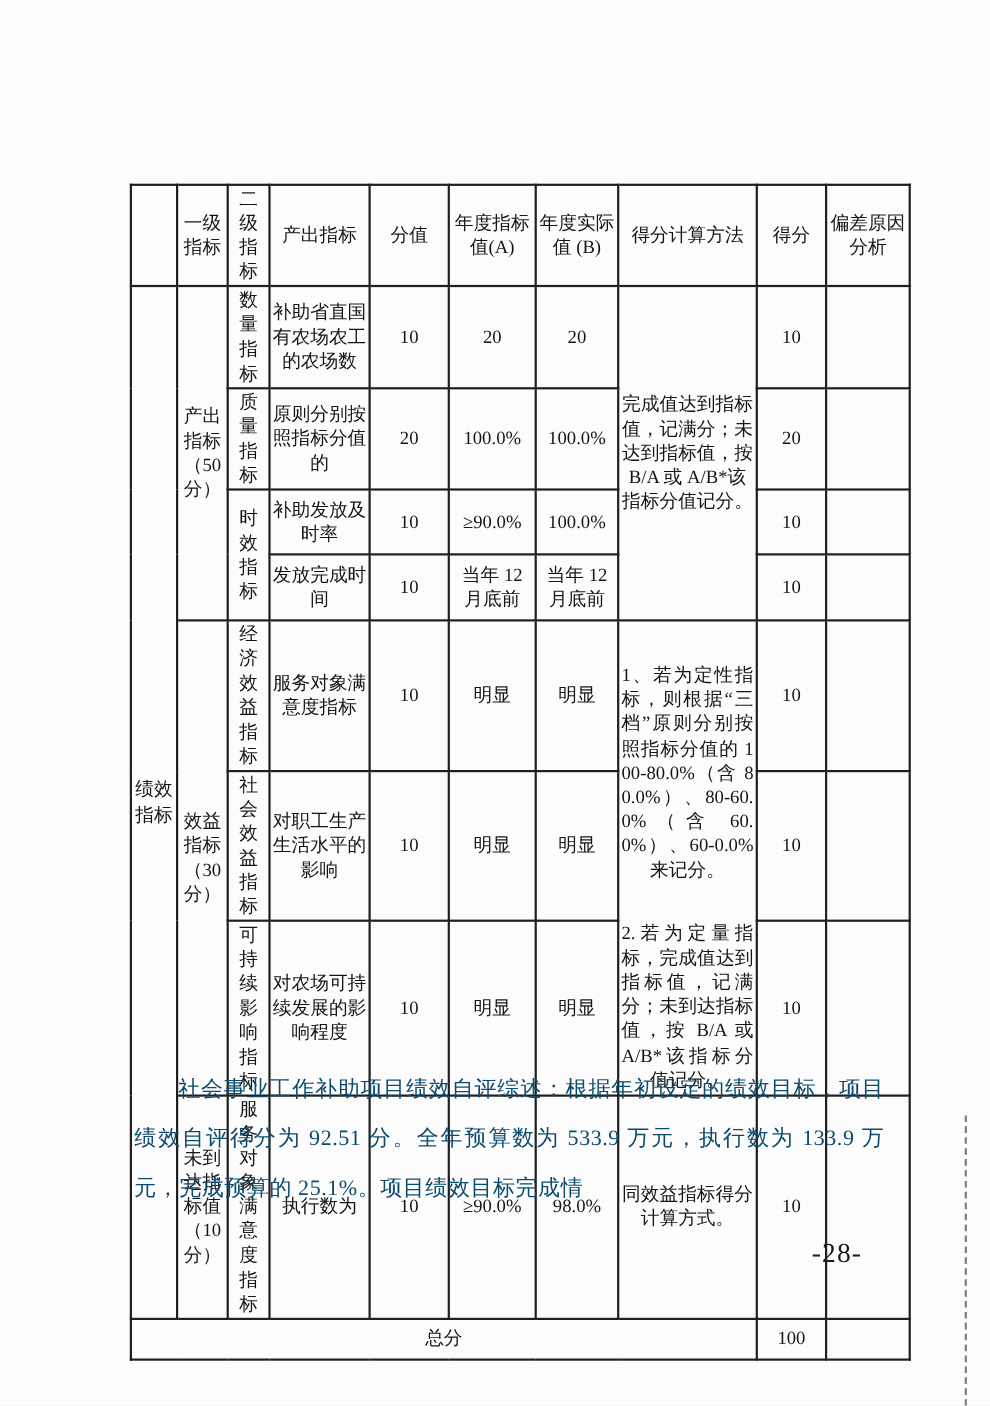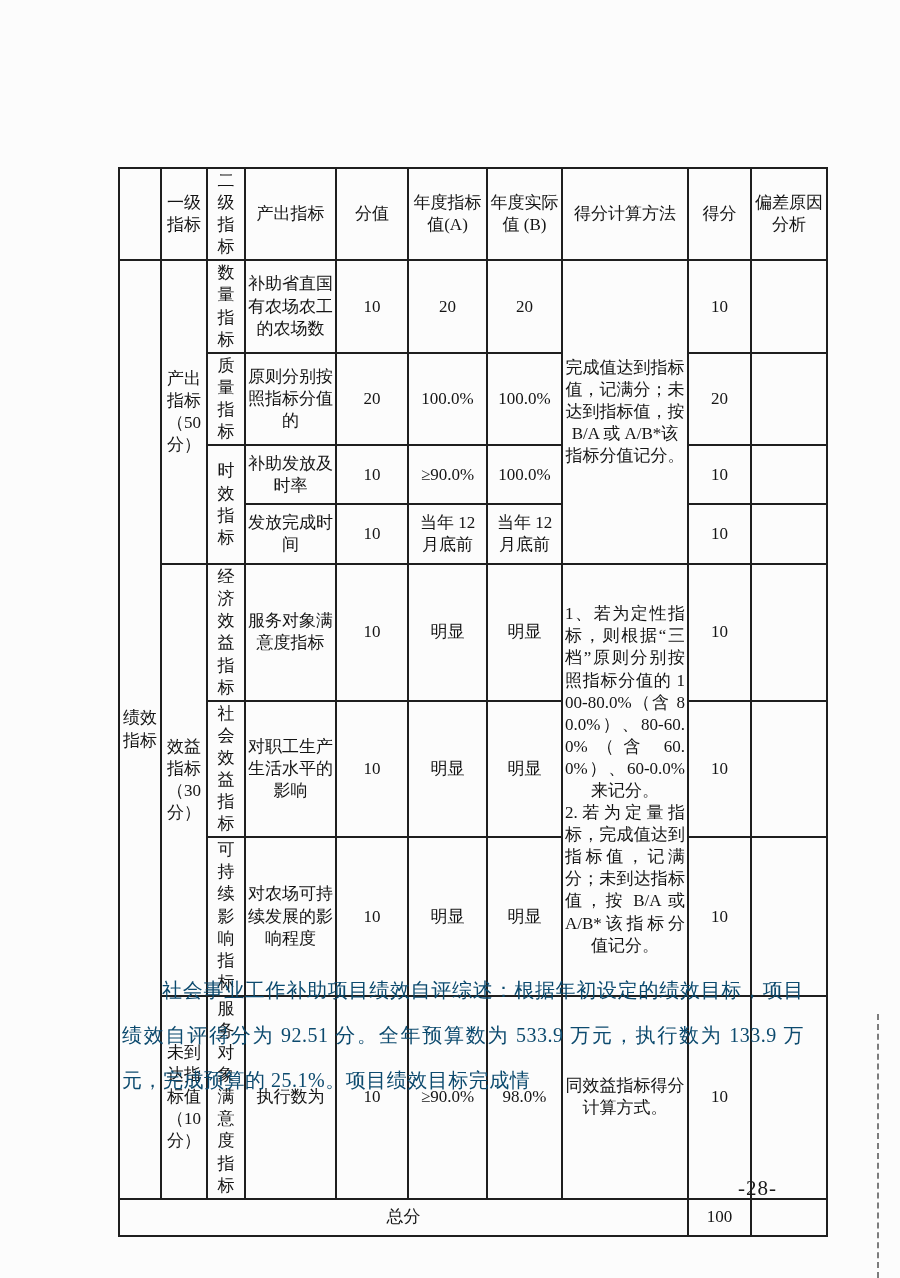--- a/index.html
+++ b/index.html
@@ -47,20 +47,21 @@
   td.method-cell {
     font-size: 15.5px;
     padding: 2px 3px;
     text-align: justify;
     text-align-last: center;
     line-height: 1.45;
   }
   td.method-cell .seg {
     text-align: justify;
     text-align-last: center;
+    margin-top: 36px;
   }
   td.score-cell, td.value-cell {
     font-size: 17px;
   }
   td.footer-label {
     font-size: 18px;
     font-family: Liberation Serif, serif;
   }
 
   
@@ -74,22 +75,22 @@
     text-indent: 2em;
     text-align: justify;
     color: #0c4a6e;
     letter-spacing: 0.5px;
   }
 
   
   .page-number {
     position: absolute;
     left: 738px;
-    top: 1176px;
-    font-size: 21px;
+    top: 1126px;
+    font-size: 25px;
     letter-spacing: 1px;
     color: #1a1a1a;
   }
 
   
   .scan-edge-line {
     position: absolute;
     left: 877px;
     top: 1014px;
     height: 264px;

